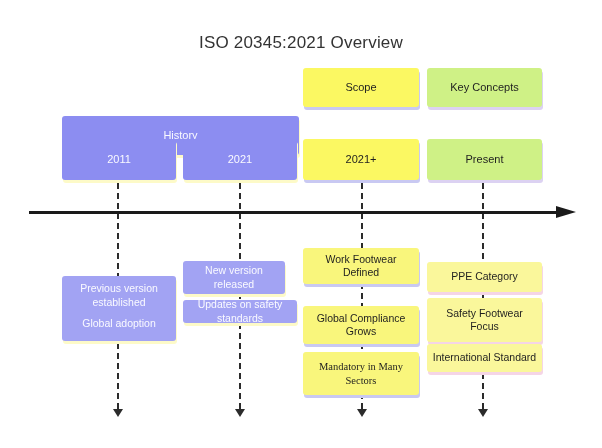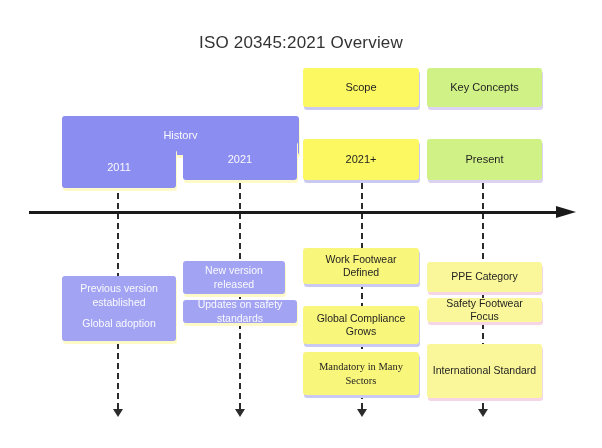--- a/index.html
+++ b/index.html
@@ -23,38 +23,38 @@
   .yellow      { background:#fbf862; color:#1f1f1f; box-shadow:1px 3px 0 #c9c9f2; }
   .yellow-evt  { background:#f9f67c; color:#1f1f1f; box-shadow:1px 3px 0 #c9c9f2; }
   .green       { background:#cff186; color:#1f1f1f; box-shadow:1px 3px 0 #dcd2f2; }
   .pale-evt    { background:#faf79b; color:#1f1f1f; box-shadow:1px 3px 0 #f5d5e6; }
 
   
   .s0 { left:62px;  top:68px; width:237px; height:39px;margin-top:48px; }
   .s1 { left:303px; top:68px; width:116px; height:39px; }
   .s2 { left:427px; top:68px; width:115px; height:39px; }
   
-  .p0 { left:62px;  top:139px; width:114px; height:41px;margin-top:8px; }
+  .p0 { left:62px;  top:139px; width:114px; height:41px; }
   .p1 { left:183px; top:139px; width:114px; height:41px; }
   .p2 { left:303px; top:139px; width:116px; height:41px; }
   .p3 { left:427px; top:139px; width:115px; height:41px; }
   
   .e00 { left:62px;  top:276px; width:114px; height:39px; }
   .e01 { left:62px;  top:306px; width:114px; height:35px; }
   
   .e10 { left:183px; top:261px; width:102px; height:33px; }
   .e11 { left:183px; top:300px; width:114px; height:23px; }
   
   .e20 { left:303px; top:248px; width:116px; height:36px; }
   .e21 { left:303px; top:306px; width:116px; height:38px; }
   .e22 { left:303px; top:352px; width:116px; height:43px;font-family:Liberation Serif, serif; }
   
   .e30 { left:427px; top:262px; width:115px; height:30px;text-align:right; }
-  .e31 { left:427px; top:298px; width:115px; height:24px; }
-  .e32 { left:427px; top:344px; width:115px; height:54px; }
+  .e31 { left:427px; top:298px; width:115px; height:44px; }
+  .e32 { left:427px; top:344px; width:115px; height:28px; }
 
   
   .dash {
     position:absolute; top:183px; height:226px; width:0;
     border-left:2px dashed #2b2b2b; z-index:1;
   }
   .dash::after {
     content:""; position:absolute; left:-6px; bottom:-8px;
     width:0; height:0;
     border-left:5px solid transparent; border-right:5px solid transparent;

